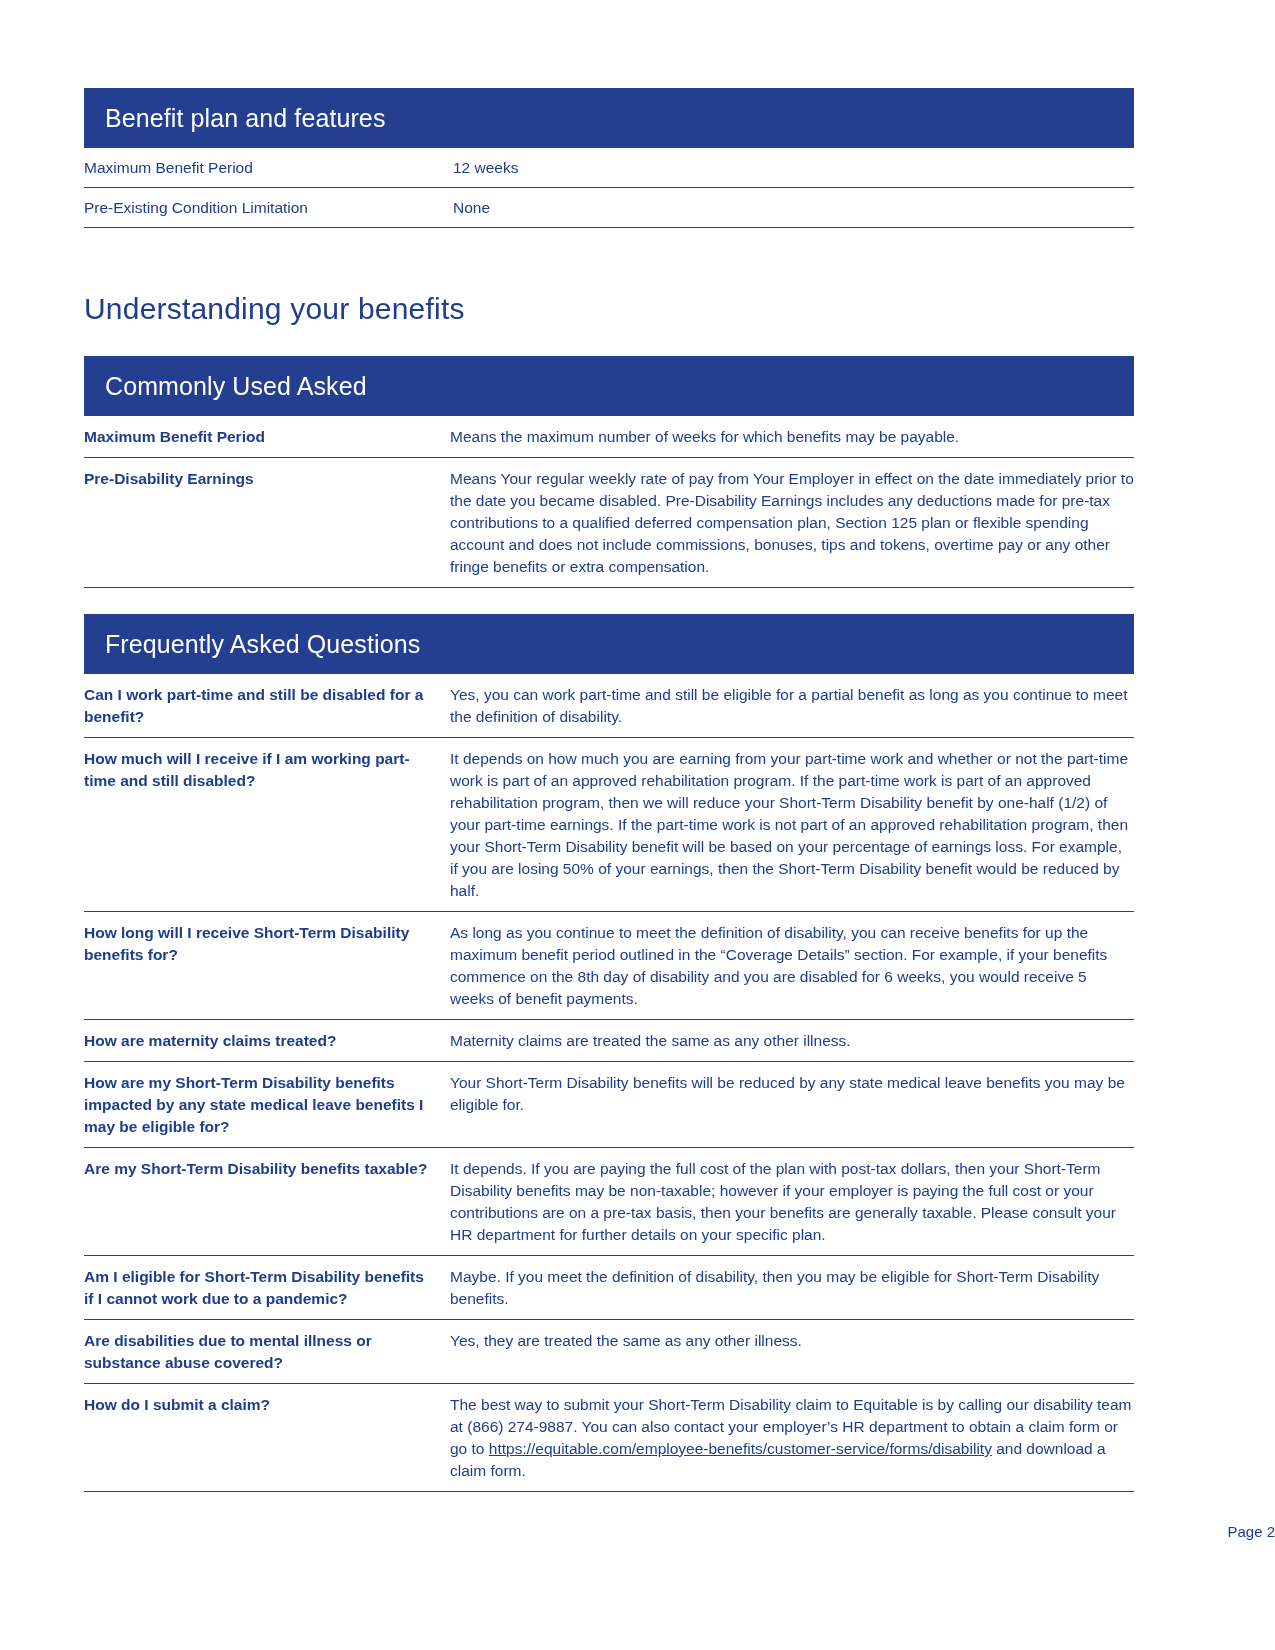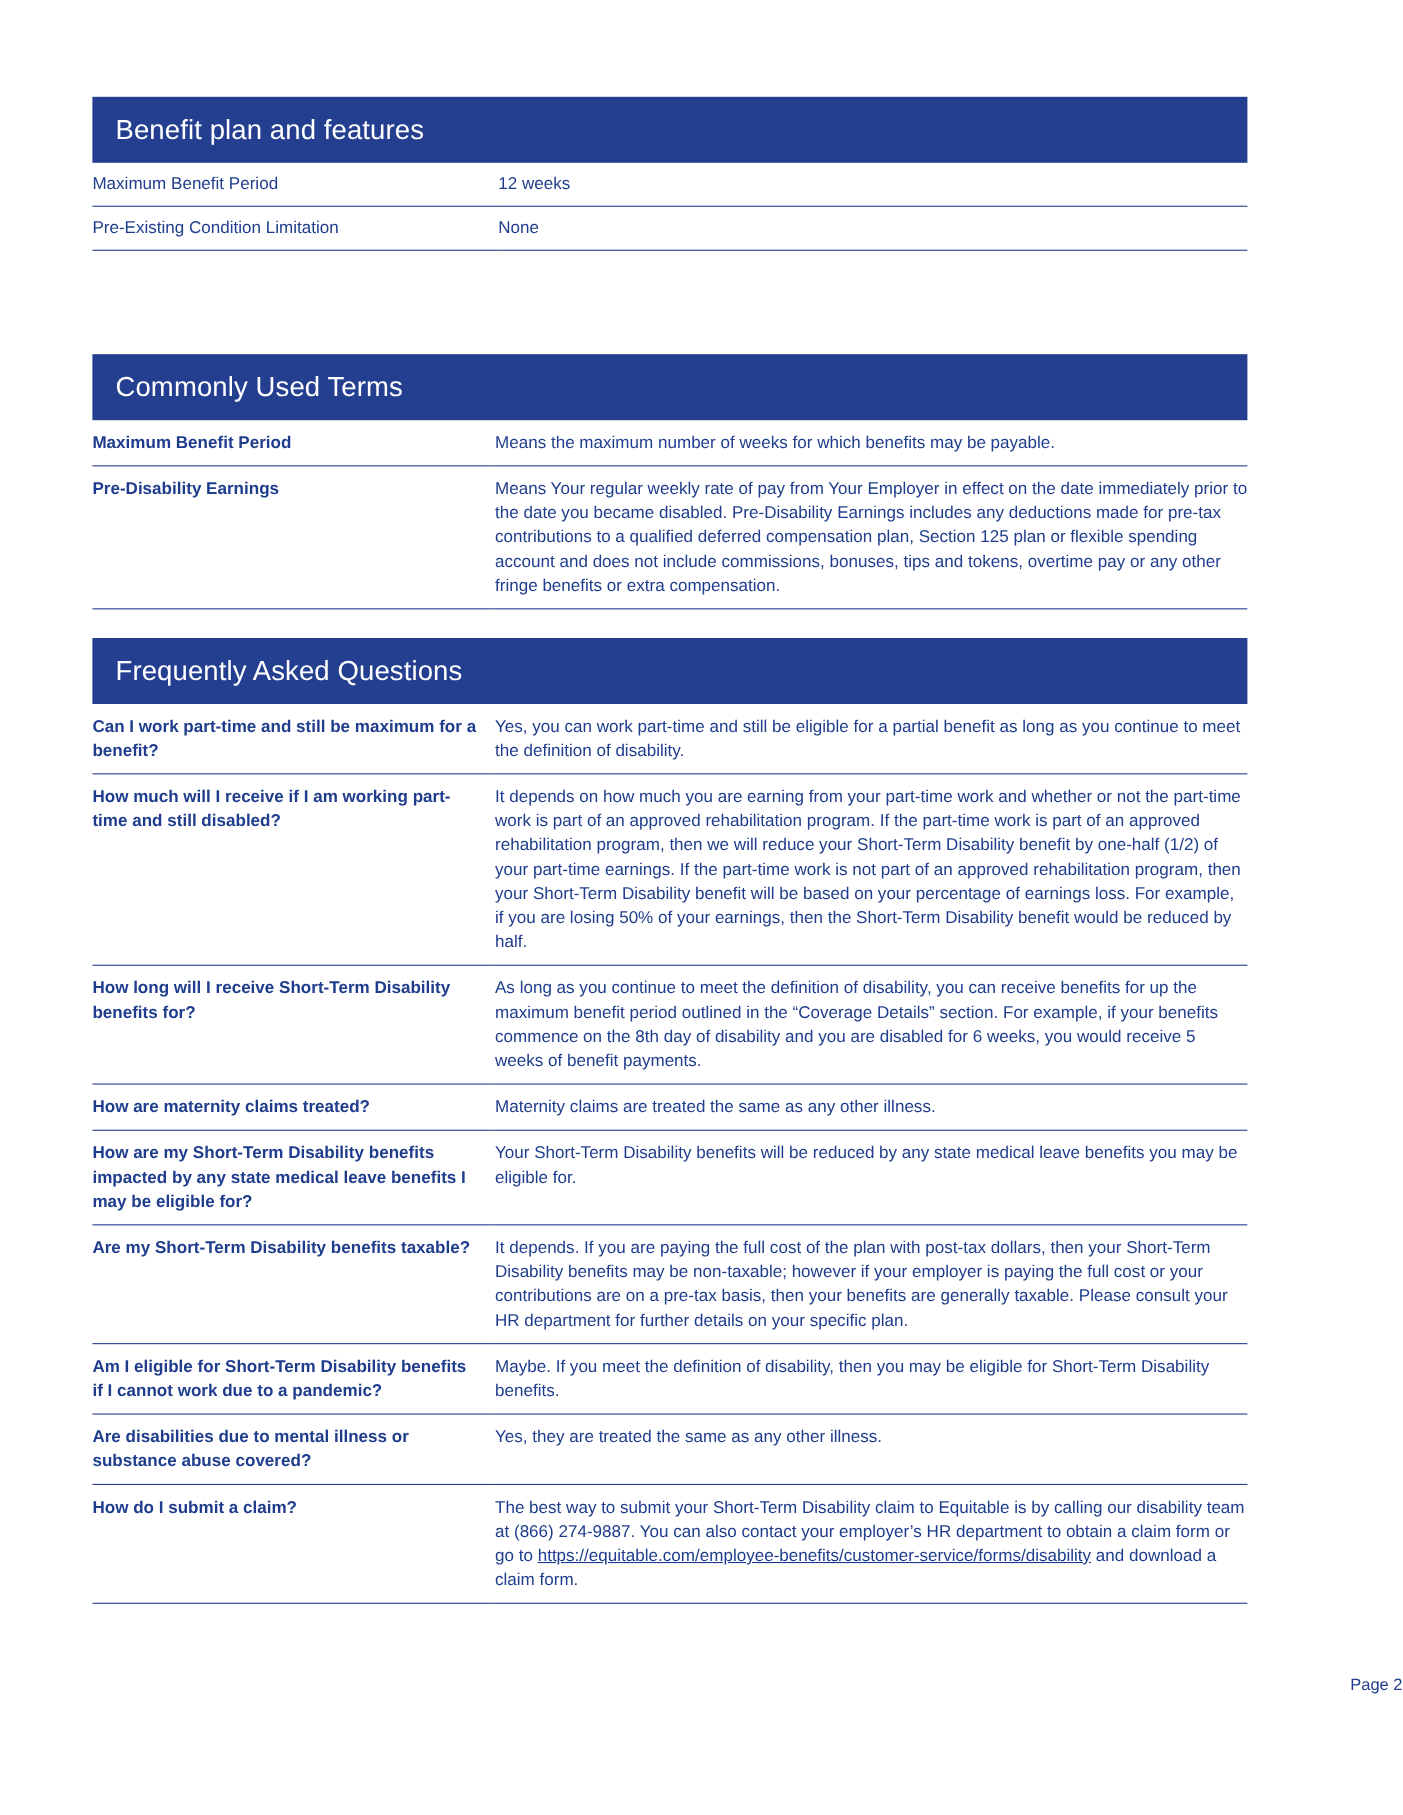--- a/index.html
+++ b/index.html
@@ -132,25 +132,26 @@
         </tr>
         <tr>
           <td class="c1">Pre-Existing Condition Limitation</td>
           <td class="c2">None</td>
         </tr>
       </tbody>
     </table>
 
     <div class="spacer-1"></div>
 
+    <h1 class="section">Understanding your benefits</h1>
 
     <div class="spacer-3"></div>
 
     <div class="bar">
-      <span class="bar-title">Commonly Used Terms</span>
+      <span class="bar-title">Commonly Used Asked</span>
     </div>
     <table class="tbl qa">
       <tbody>
         <tr>
           <td class="c1">Maximum Benefit Period</td>
           <td class="c2">Means the maximum number of weeks for which benefits may be payable.</td>
         </tr>
         <tr>
           <td class="c1">Pre-Disability Earnings</td>
           <td class="c2">Means Your regular weekly rate of pay from Your Employer in effect on the date immediately prior to the date you became disabled. Pre-Disability Earnings includes any deductions made for pre-tax contributions to a qualified deferred compensation plan, Section 125 plan or flexible spending account and does not include commissions, bonuses, tips and tokens, overtime pay or any other fringe benefits or extra compensation.</td>
@@ -159,21 +160,21 @@
     </table>
 
     <div class="spacer-2"></div>
 
     <div class="bar">
       <span class="bar-title">Frequently Asked Questions</span>
     </div>
     <table class="tbl qa">
       <tbody>
         <tr>
-          <td class="c1">Can I work part-time and still be maximum for a benefit?</td>
+          <td class="c1">Can I work part-time and still be disabled for a benefit?</td>
           <td class="c2">Yes, you can work part-time and still be eligible for a partial benefit as long as you continue to meet the definition of disability.</td>
         </tr>
         <tr>
           <td class="c1">How much will I receive if I am working part-time and still disabled?</td>
           <td class="c2">It depends on how much you are earning from your part-time work and whether or not the part-time work is part of an approved rehabilitation program. If the part-time work is part of an approved rehabilitation program, then we will reduce your Short-Term Disability benefit by one-half (1/2) of your part-time earnings. If the part-time work is not part of an approved rehabilitation program, then your Short-Term Disability benefit will be based on your percentage of earnings loss. For example, if you are losing 50% of your earnings, then the Short-Term Disability benefit would be reduced by half.</td>
         </tr>
         <tr>
           <td class="c1">How long will I receive Short-Term Disability benefits for?</td>
           <td class="c2">As long as you continue to meet the definition of disability, you can receive benefits for up the maximum benefit period outlined in the “Coverage Details” section. For example, if your benefits commence on the 8th day of disability and you are disabled for 6 weeks, you would receive 5 weeks of benefit payments.</td>
         </tr>

